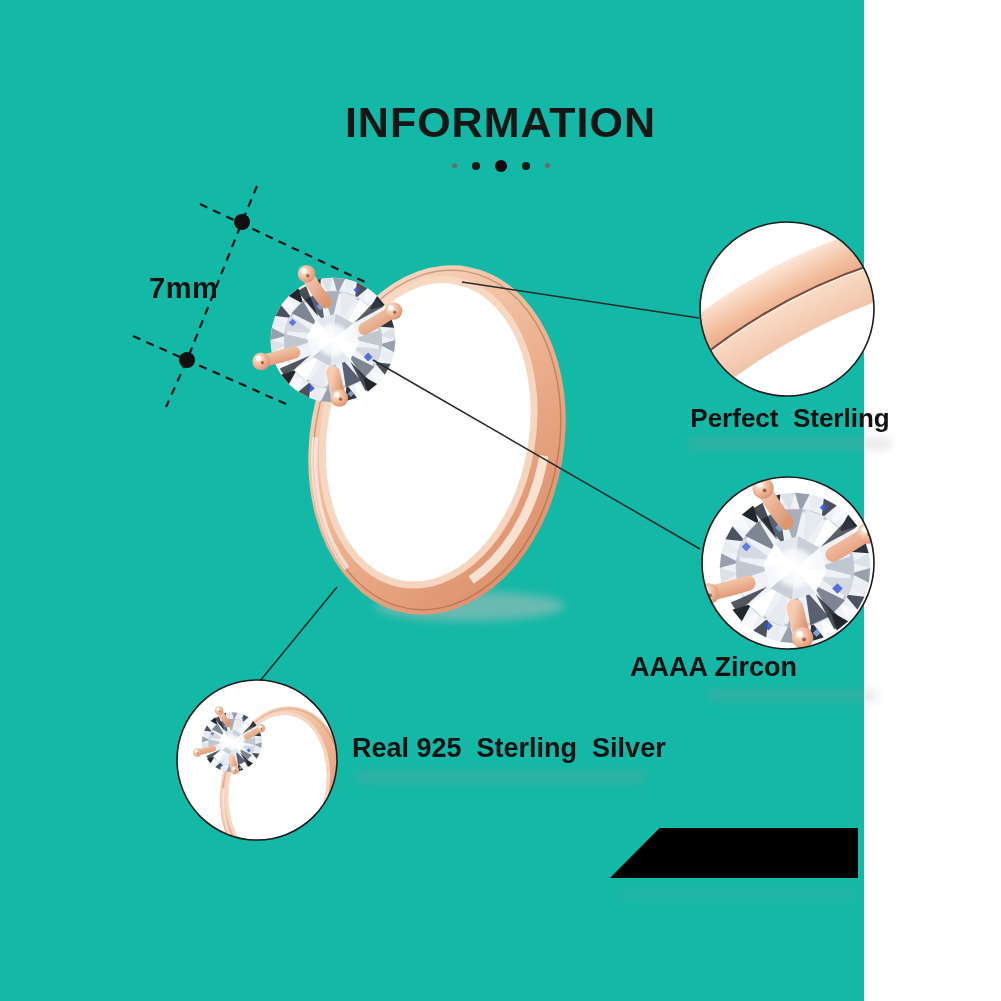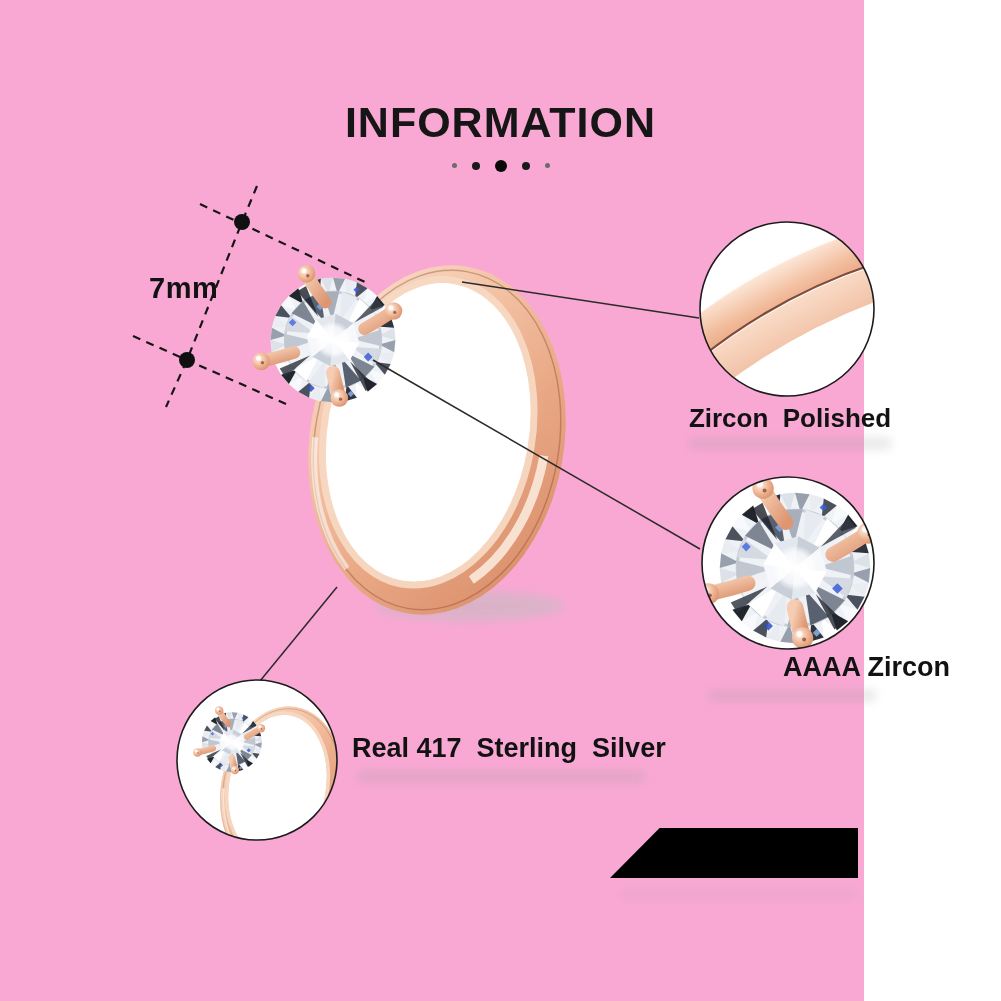--- a/index.html
+++ b/index.html
@@ -1,28 +1,28 @@
 <!DOCTYPE html>
 <html><head>
 <meta charset="utf-8">
 <style>
   html,body{margin:0;padding:0;background:#fff;}
   body{width:1001px;height:1001px;overflow:hidden;font-family:"Liberation Sans",sans-serif;}
-  .canvas{position:relative;width:864px;height:1001px;background:#f9a8d4;}
+  .canvas{position:relative;width:864px;height:1001px;background:#14b8a6;}
   .art{position:absolute;left:0;top:0;z-index:1;}
   .txt{position:absolute;z-index:3;color:#121212;font-weight:bold;white-space:pre;}
   .title{top:99px;left:0;width:1001px;text-align:center;font-size:43px;line-height:46px;letter-spacing:1px;color:#161616;}
   .dots{position:absolute;top:159px;left:0;width:1001px;height:13px;display:flex;justify-content:center;align-items:center;gap:15px;z-index:3;}
   .dot{border-radius:50%;}
   .dot.s{width:5px;height:5px;background:#6b6b6b;}
   .dot.m{width:8px;height:8px;background:#1a1a1a;}
   .dot.l{width:12px;height:12px;background:#0a0a0a;}
   .mm{top:272px;left:149px;font-size:29px;letter-spacing:0.5px;}
   .lbl-polished{top:403px;left:630px;width:320px;text-align:center;font-size:26px;}
-  .lbl-zircon{top:652px;left:630px;width:320px;text-align:right;font-size:27px;}
+  .lbl-zircon{top:652px;left:630px;width:320px;text-align:left;font-size:27px;}
   .lbl-silver{top:733px;left:352px;font-size:27px;}
   .badge{position:absolute;z-index:3;top:828px;left:610px;width:248px;height:50px;background:#000;
          clip-path:polygon(20% 0,100% 0,100% 100%,0 100%);
          color:#fff;font-weight:bold;font-size:27px;line-height:50px;text-align:center;padding-left:0;white-space:pre;}
   .badge span{display:inline-block;margin-left:28px;}
   .refl{position:absolute;z-index:2;background:#9a9a9a;opacity:.20;filter:blur(4px);border-radius:7px;height:13px;}
   .refl.r1{top:437px;left:687px;width:205px;}
   .refl.r2{top:689px;left:707px;width:170px;}
   .refl.r3{top:770px;left:356px;width:290px;height:14px;}
   .refl.r4{top:888px;left:618px;width:240px;opacity:.10;}
@@ -237,23 +237,23 @@
   <div class="dots">
     <span class="dot s"></span>
     <span class="dot m"></span>
     <span class="dot l"></span>
     <span class="dot m"></span>
     <span class="dot s"></span>
   </div>
 
   <div class="txt mm">7mm</div>
 
-  <div class="txt lbl-polished">Zircon  Polished</div>
+  <div class="txt lbl-polished">Perfect  Sterling</div>
   <div class="txt lbl-zircon">AAAA Zircon</div>
-  <div class="txt lbl-silver">Real 417  Sterling  Silver</div>
+  <div class="txt lbl-silver">Real 925  Sterling  Silver</div>
 
   <div class="refl r1"></div>
   <div class="refl r2"></div>
   <div class="refl r3"></div>
   <div class="refl r4"></div>
 
   <div class="badge">
     <span>Weight:2.0g</span>
   </div>
 </div>

